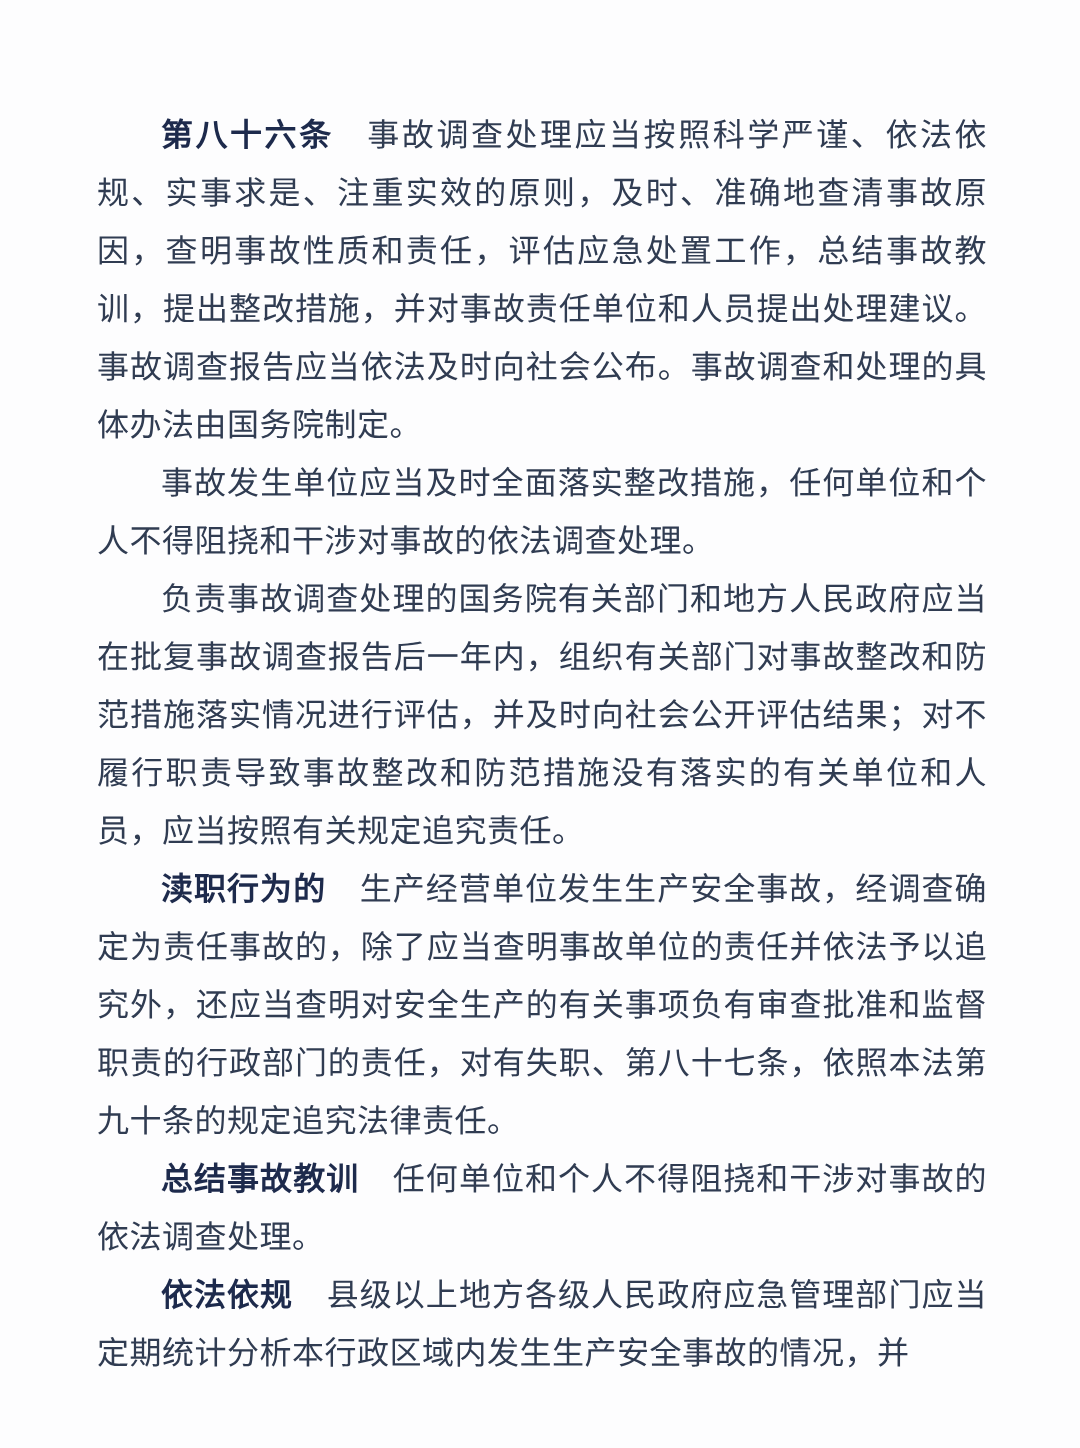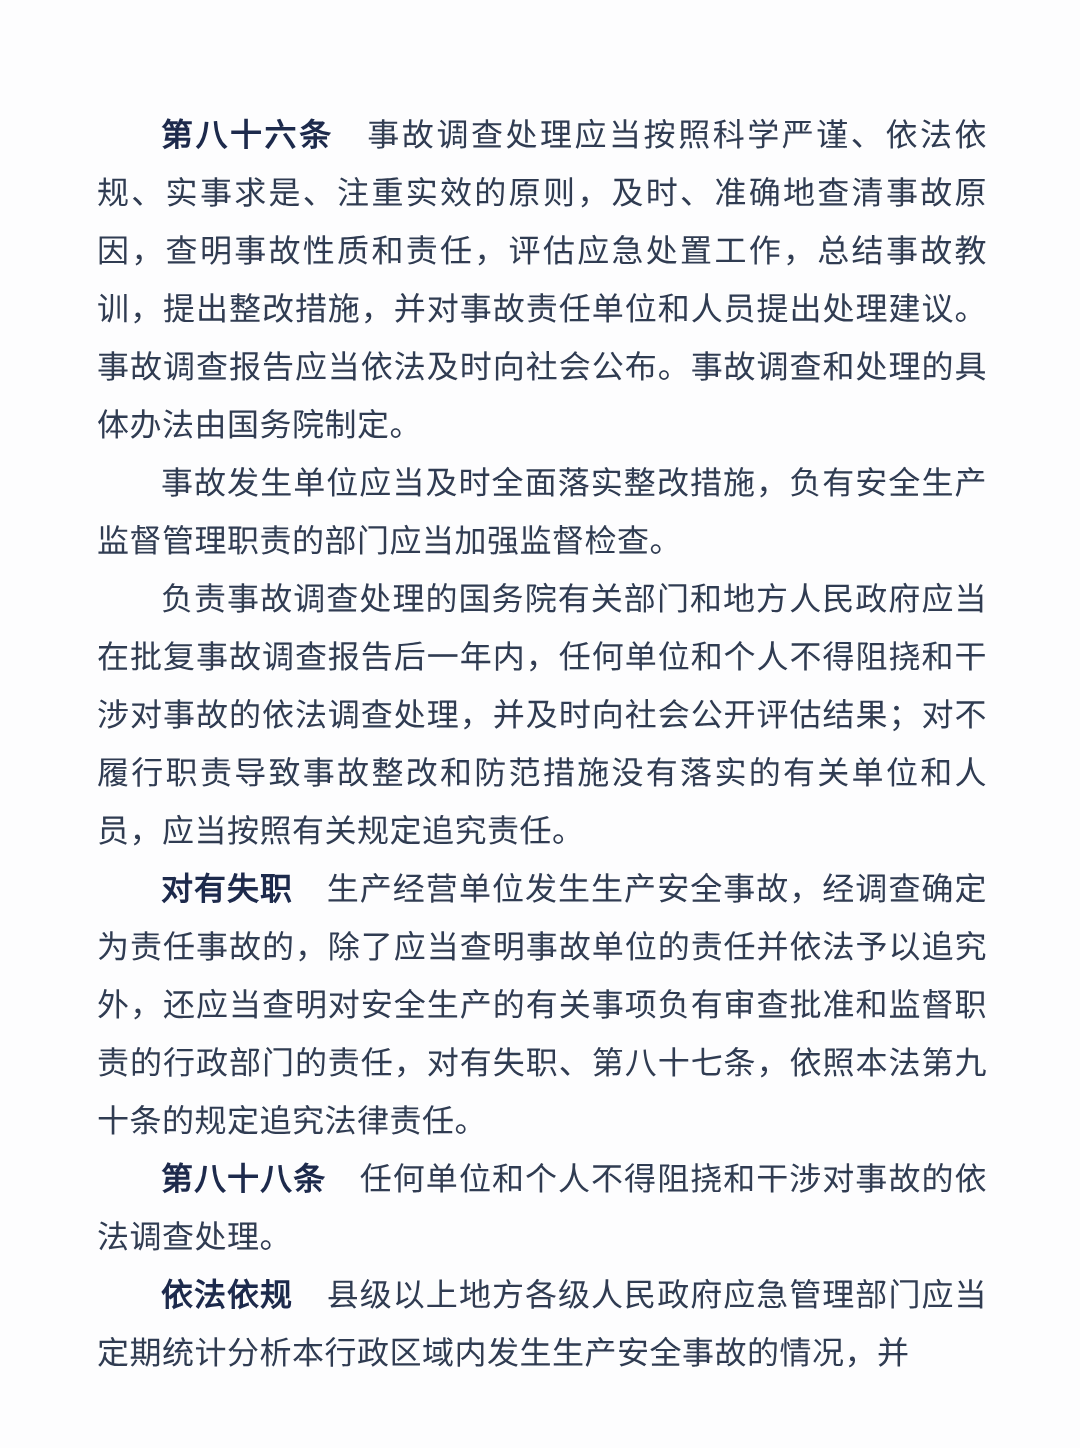--- a/index.html
+++ b/index.html
@@ -48,33 +48,33 @@
 <body>
 
 <div class="page">
   <div class="content">
 
     <p class="para">
       <span class="artnum">第八十六条</span><span>事故调查处理应当按照科学严谨、依法依规、实事求是、注重实效的原则，及时、准确地查清事故原因，查明事故性质和责任，评估应急处置工作，总结事故教训，提出整改措施，并对事故责任单位和人员提出处理建议。事故调查报告应当依法及时向社会公布。事故调查和处理的具体办法由国务院制定。</span>
     </p>
 
     <p class="para">
-      <span>事故发生单位应当及时全面落实整改措施，负有安全生产监督管理职责的部门应当加强监督检查。</span>
+      <span>事故发生单位应当及时全面落实整改措施，任何单位和个人不得阻挠和干涉对事故的依法调查处理。</span>
     </p>
 
     <p class="para">
-      <span>负责事故调查处理的国务院有关部门和地方人民政府应当在批复事故调查报告后一年内，任何单位和个人不得阻挠和干涉对事故的依法调查处理，并及时向社会公开评估结果；对不履行职责导致事故整改和防范措施没有落实的有关单位和人员，应当按照有关规定追究责任。</span>
+      <span>负责事故调查处理的国务院有关部门和地方人民政府应当在批复事故调查报告后一年内，组织有关部门对事故整改和防范措施落实情况进行评估，并及时向社会公开评估结果；对不履行职责导致事故整改和防范措施没有落实的有关单位和人员，应当按照有关规定追究责任。</span>
     </p>
 
     <p class="para">
-      <span class="artnum">对有失职</span><span>生产经营单位发生生产安全事故，经调查确定为责任事故的，除了应当查明事故单位的责任并依法予以追究外，还应当查明对安全生产的有关事项负有审查批准和监督职责的行政部门的责任，对有失职、第八十七条，依照本法第九十条的规定追究法律责任。</span>
+      <span class="artnum">渎职行为的</span><span>生产经营单位发生生产安全事故，经调查确定为责任事故的，除了应当查明事故单位的责任并依法予以追究外，还应当查明对安全生产的有关事项负有审查批准和监督职责的行政部门的责任，对有失职、第八十七条，依照本法第九十条的规定追究法律责任。</span>
     </p>
 
     <p class="para">
-      <span class="artnum">第八十八条</span><span>任何单位和个人不得阻挠和干涉对事故的依法调查处理。</span>
+      <span class="artnum">总结事故教训</span><span>任何单位和个人不得阻挠和干涉对事故的依法调查处理。</span>
     </p>
 
     <p class="para">
       <span class="artnum">依法依规</span><span>县级以上地方各级人民政府应急管理部门应当定期统计分析本行政区域内发生生产安全事故的情况，并</span>
     </p>
 
   </div>
 </div>
 
 </body></html>

